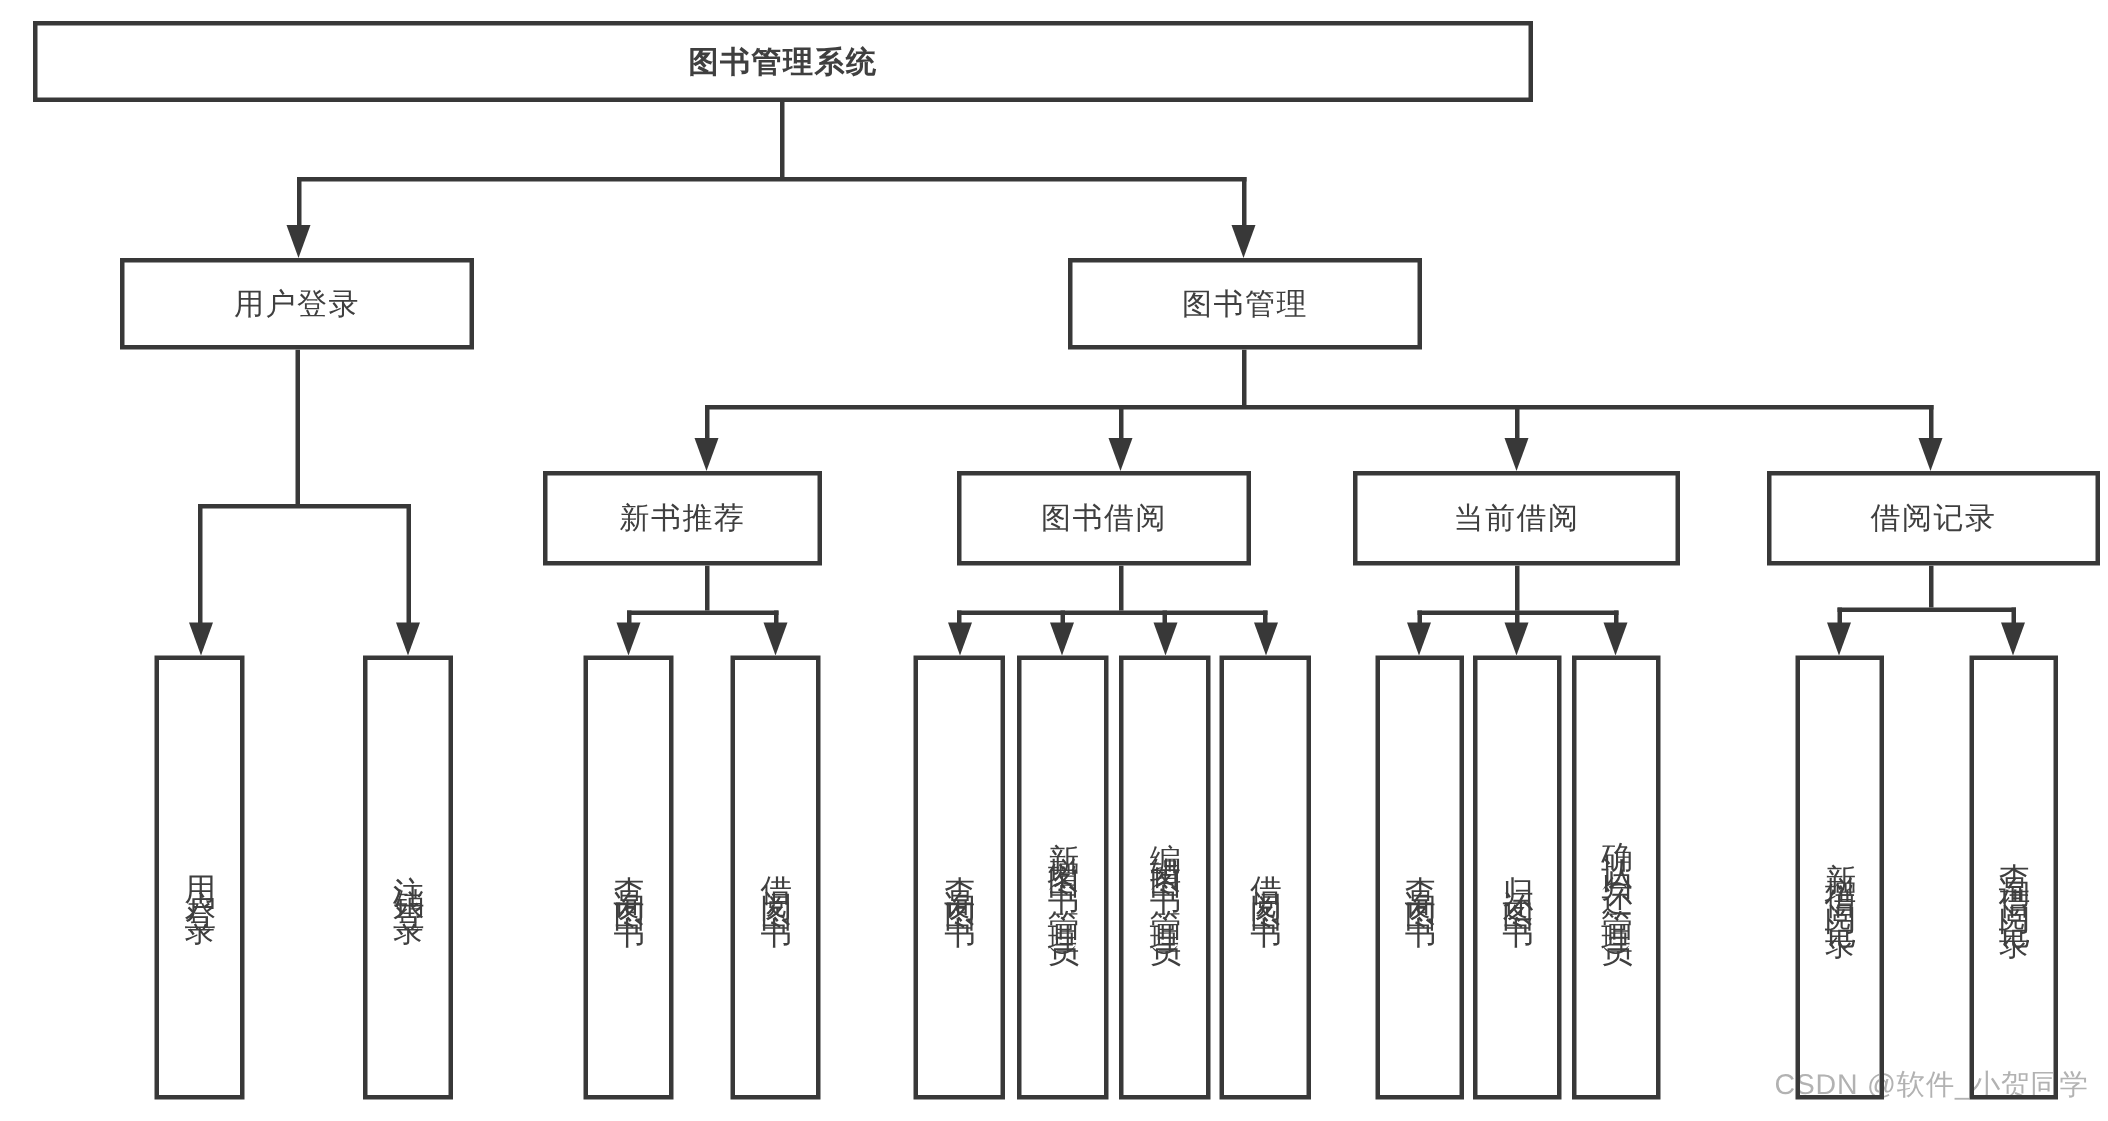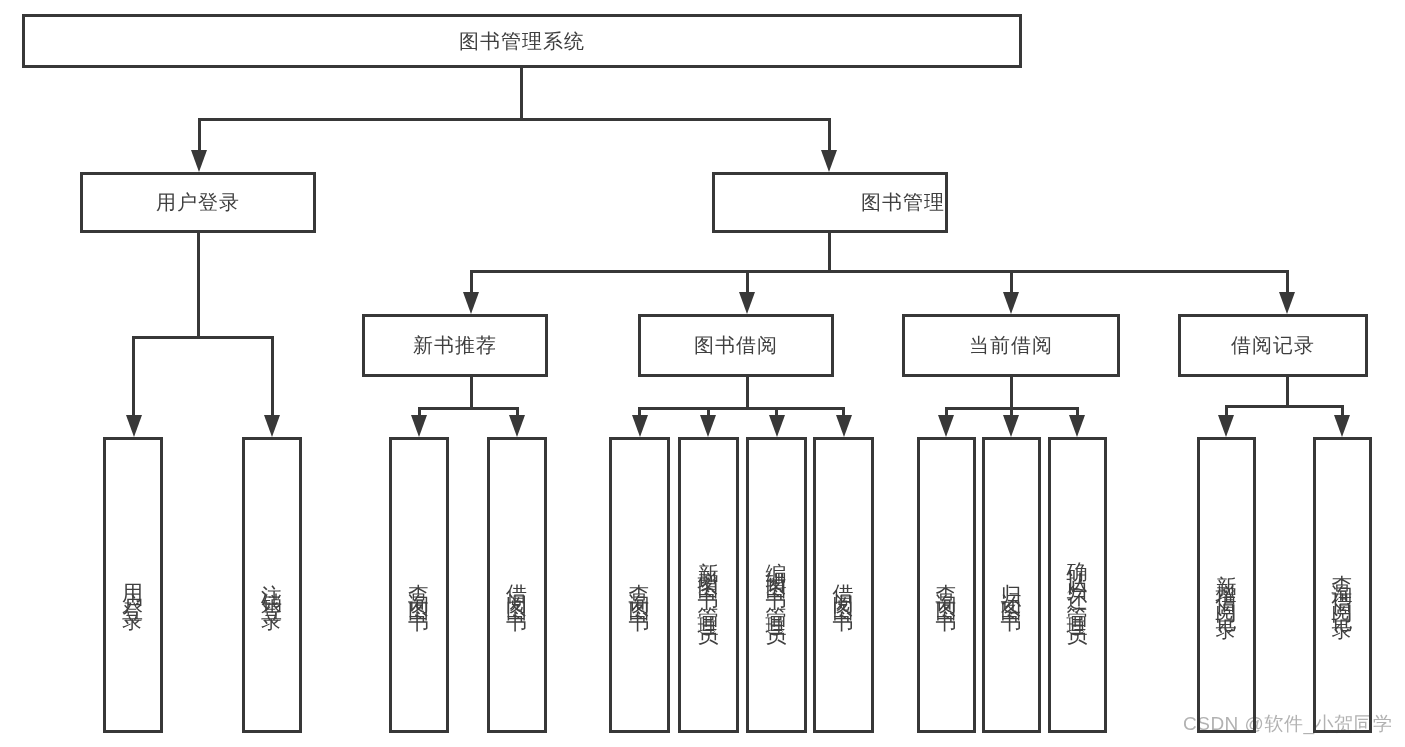--- a/index.html
+++ b/index.html
@@ -14,27 +14,27 @@
   .hlabel{font-size:20px;letter-spacing:1px;white-space:nowrap;}
   .leaf{top:437px;height:296px;}
   .vtext{writing-mode:vertical-rl;font-size:21px;line-height:1;letter-spacing:9px;}
   .vline,.hline,.aline{position:absolute;background:#383838;z-index:1;}
   .ahead{
     position:absolute;width:0;height:0;z-index:1;
     border-left:8px solid transparent;border-right:8px solid transparent;
     border-top:22px solid #383838;
   }
   
-  .b-root{left:22px;top:14px;width:1000px;height:54px;}
+  .b-root{left:22px;top:14px;width:1000px;height:54px;font-weight:bold;}
   .b-login{left:80px;top:172px;width:236px;height:61px;}
-  .b-mgmt{left:712px;top:172px;width:236px;height:61px;justify-content:flex-end;}
+  .b-mgmt{left:712px;top:172px;width:236px;height:61px;}
   .b-rec{left:362px;top:314px;width:186px;height:63px;}
   .b-bor{left:638px;top:314px;width:196px;height:63px;}
   .b-cur{left:902px;top:314px;width:218px;height:63px;}
-  .b-his{left:1178px;top:314px;width:190px;height:63px;}
+  .b-his{left:1178px;top:314px;width:222px;height:63px;}
   .f-a1{left:103px;width:60px;} .f-a2{left:242px;width:60px;}
   .f-b1{left:389px;width:60px;} .f-b2{left:487px;width:60px;}
   .f-c1{left:609px;width:61px;} .f-c2{left:678px;width:61px;}
   .f-c3{left:746px;width:61px;} .f-c4{left:813px;width:61px;}
   .f-d1{left:917px;width:59px;} .f-d2{left:982px;width:59px;} .f-d3{left:1048px;width:59px;}
   .f-e1{left:1197px;width:59px;} .f-e2{left:1313px;width:59px;}
   #watermark{
     position:absolute;left:1183px;top:712px;font-size:19px;line-height:24px;
     color:#b2b2b2;white-space:nowrap;z-index:5;mix-blend-mode:darken;letter-spacing:0.5px;
   }

